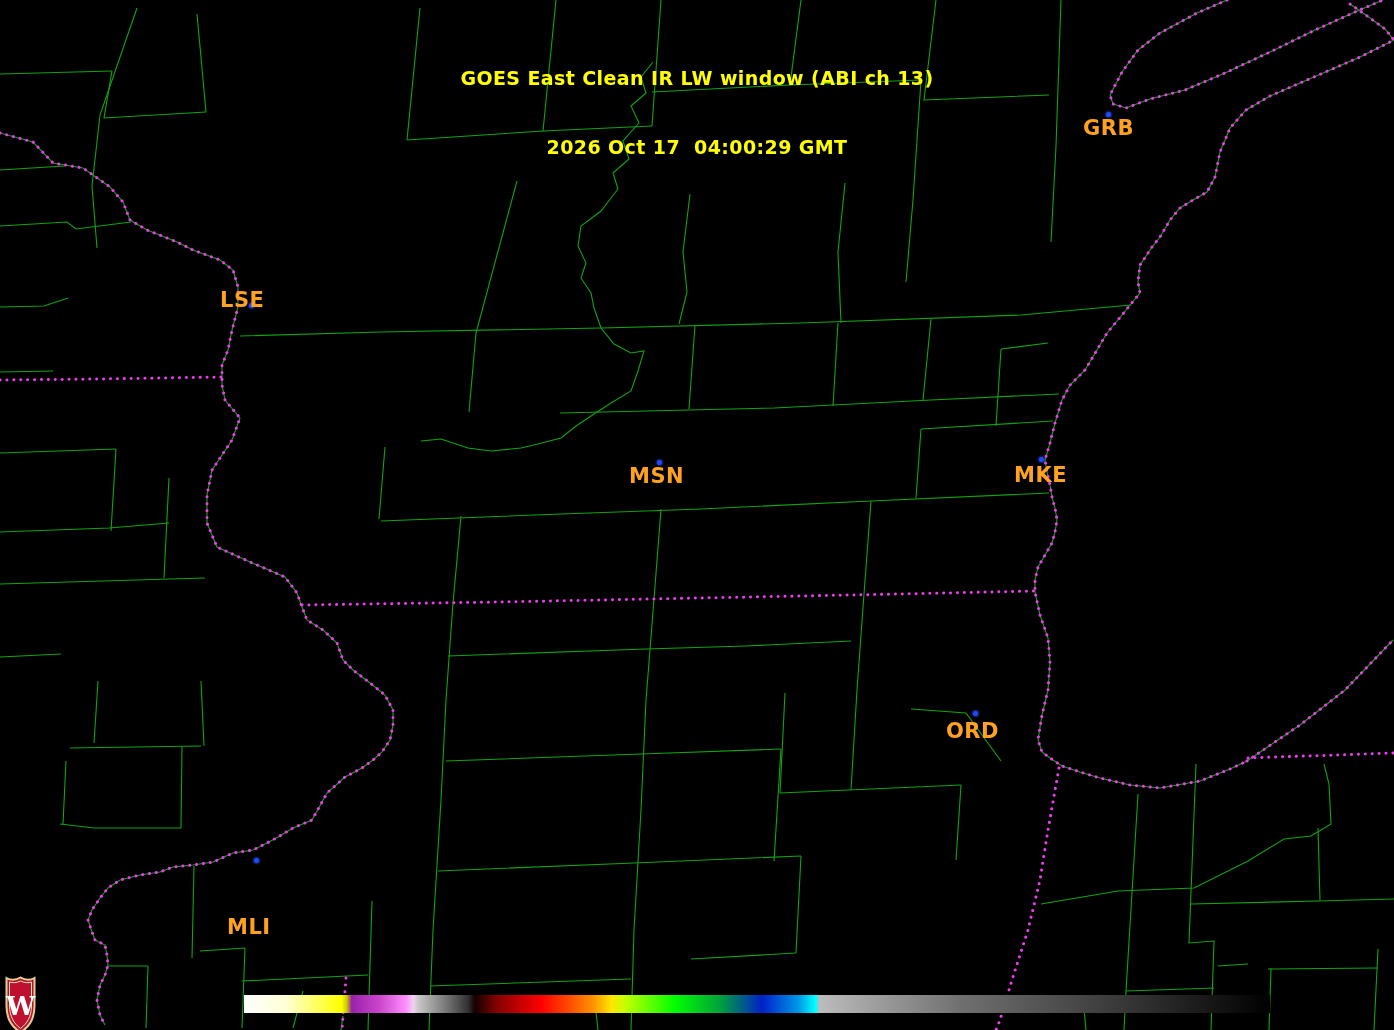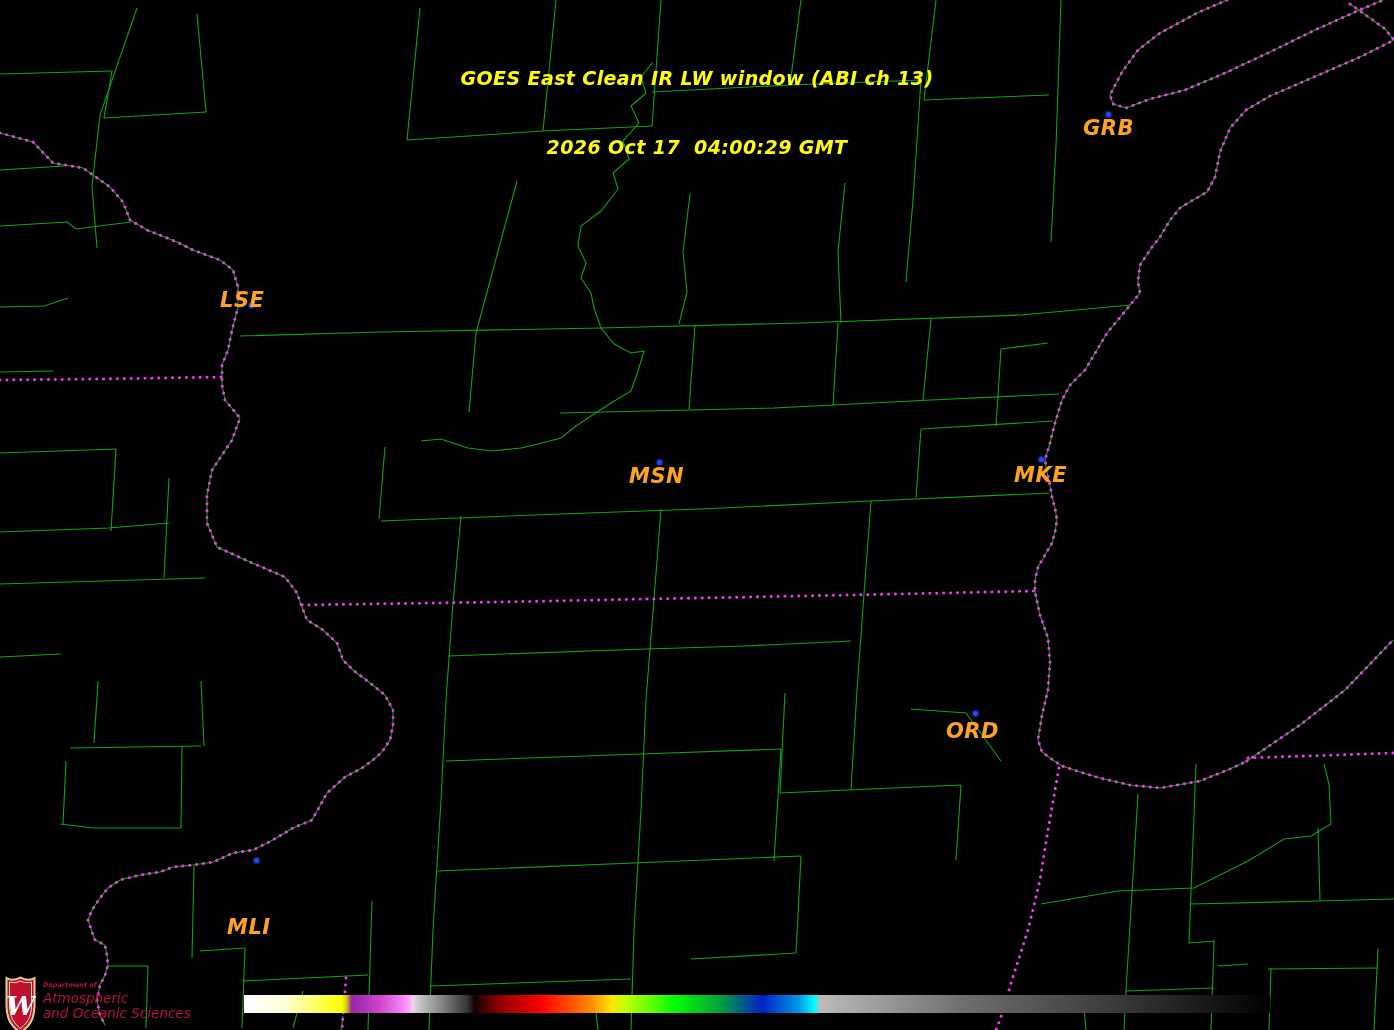--- a/index.html
+++ b/index.html
@@ -1,18 +1,18 @@
 <!DOCTYPE html>
 <html style="--county-color: #12a312; --border-color: #ef3cef; --title-color: #ffff00; --stn-color: #ffa21f; --stndot-color: #2048ff; --logo-color: #b5123f;"><head>
 <meta charset="utf-8">
 <style>
   html,body{margin:0;padding:0;background:#000;}
   .screen{
     position:relative;width:1394px;height:1030px;background:#000000;
-    overflow:hidden;font-family:"DejaVu Sans",sans-serif;font-style:italic;
+    overflow:hidden;font-family:"DejaVu Sans",sans-serif;
   }
   svg.maplayer{position:absolute;left:0;top:0;}
   .county{stroke:var(--county-color,#12a312);stroke-width:1.1;fill:none;}
   .coast{stroke:var(--county-color,#12a312);stroke-width:1.1;fill:none;}
   .border-dots{stroke:var(--border-color,#ef3cef);stroke-width:3;fill:none;
     stroke-dasharray:0.1 6.8;stroke-linecap:round;}
   .title{
     position:absolute;top:21px;left:0;width:100%;text-align:center;
     color:var(--title-color,#ffff00);font-weight:bold;font-size:19px;
     line-height:23px;letter-spacing:0.4px;white-space:pre;
@@ -176,20 +176,15 @@
   </div>
 
   <div class="colorbar" id="colorbar" style="left: 244px; top: 995px; width: 1026px; height: 18px; background: linear-gradient(to right, rgb(255, 255, 255) 0%, rgb(255, 255, 216) 4%, rgb(255, 255, 0) 9.5%, rgb(204, 204, 0) 10%, rgb(153, 34, 170) 10.5%, rgb(204, 68, 204) 13.2%, rgb(255, 143, 255) 15.8%, rgb(238, 211, 238) 16.5%, rgb(196, 196, 196) 17.1%, rgb(125, 125, 125) 19.5%, rgb(51, 51, 51) 21.8%, rgb(20, 0, 0) 22.5%, rgb(139, 0, 0) 24.8%, rgb(255, 0, 0) 29%, rgb(255, 90, 0) 32.2%, rgb(255, 153, 0) 34.2%, rgb(255, 230, 0) 35.8%, rgb(195, 255, 0) 37.2%, rgb(0, 255, 0) 42%, rgb(0, 162, 60) 46.4%, rgb(0, 32, 200) 50.5%, rgb(0, 150, 230) 54%, rgb(0, 255, 255) 55.7%, rgb(188, 188, 188) 56.1%, rgb(111, 111, 111) 70%, rgb(58, 58, 58) 85%, rgb(0, 0, 0) 100%);"></div>
 
   <div class="logo">
     <svg class="crest" viewBox="0 0 62 116">
       <path d="M31,3 C41,9 52,8 59,4 L59,60 C59,88 47,102 31,113 C15,102 3,88 3,60 L3,4 C10,8 21,9 31,3 Z" fill="#b01332" stroke="#e3cf8d" stroke-width="4"></path>
       <path d="M31,10 C39,14 47,14 53,12 L53,58 C53,82 44,95 31,105 C18,95 9,82 9,58 L9,12 C15,14 23,14 31,10 Z" fill="#c01030" stroke="#f2e6bb" stroke-width="2"></path>
       <text x="31" y="78" text-anchor="middle" font-family="DejaVu Serif, serif" font-size="52" font-weight="bold" fill="#ffffff">W</text>
     </svg>
-    <div class="logo-text">
-      <div class="logo-dept">Department of</div>
-      <div class="logo-l1">Atmospheric</div>
-      <div class="logo-l2">and Oceanic Sciences</div>
-    </div>
   </div>
 
 </div>
 
 </body></html>

